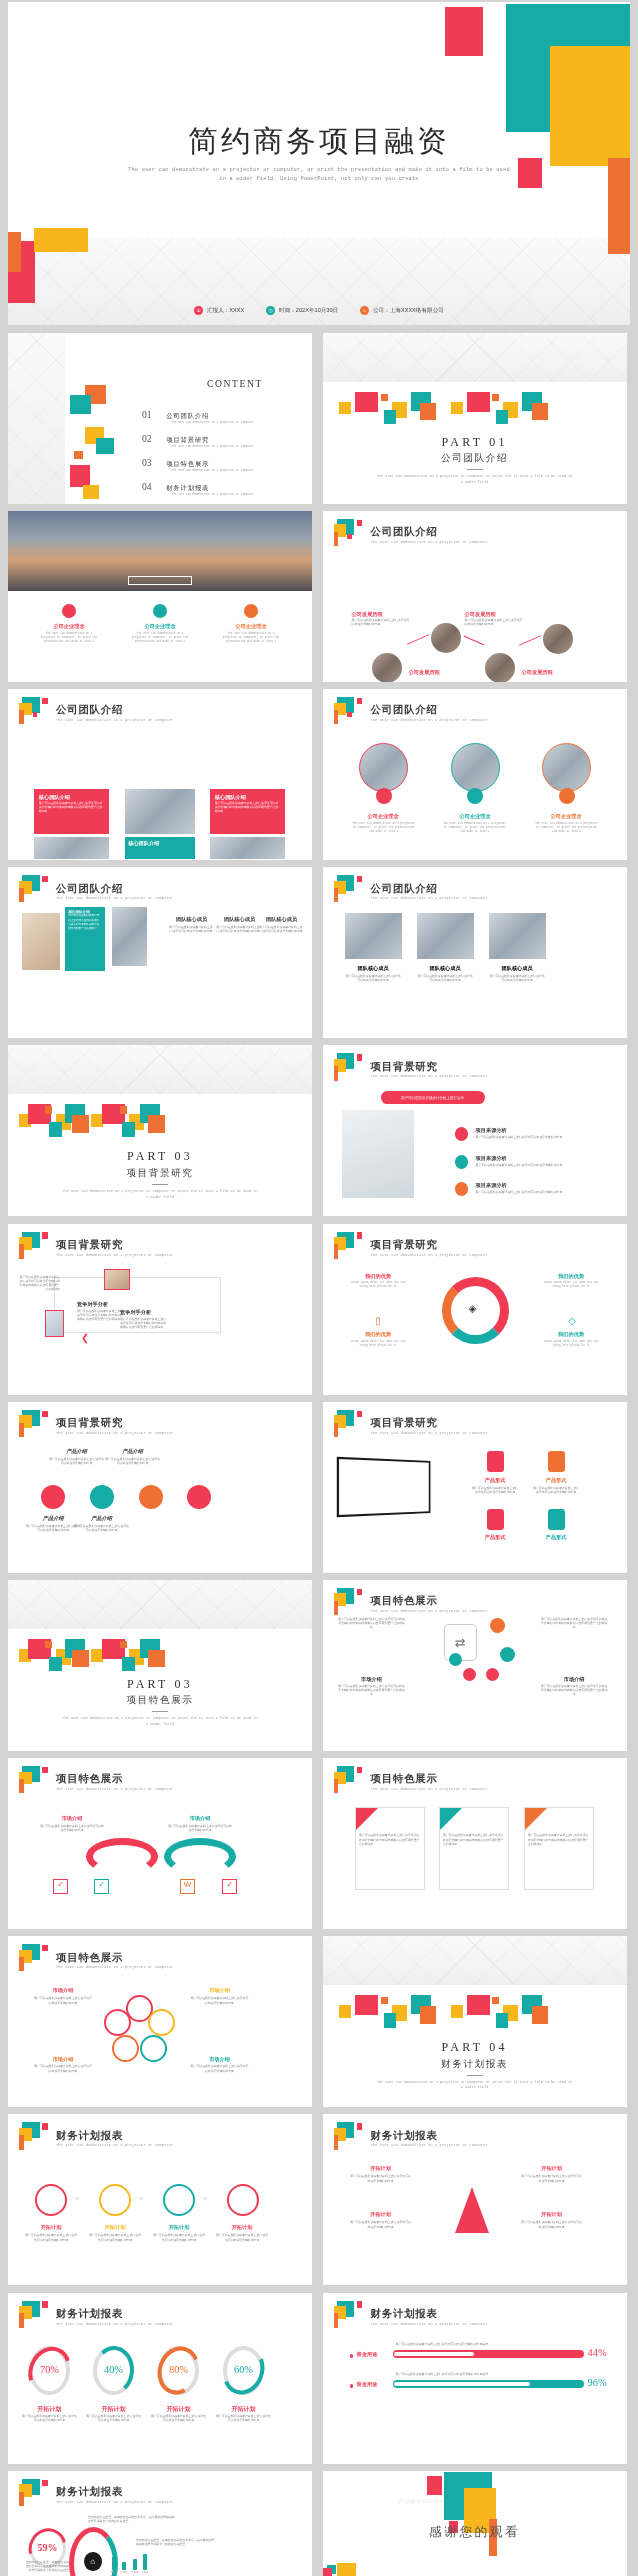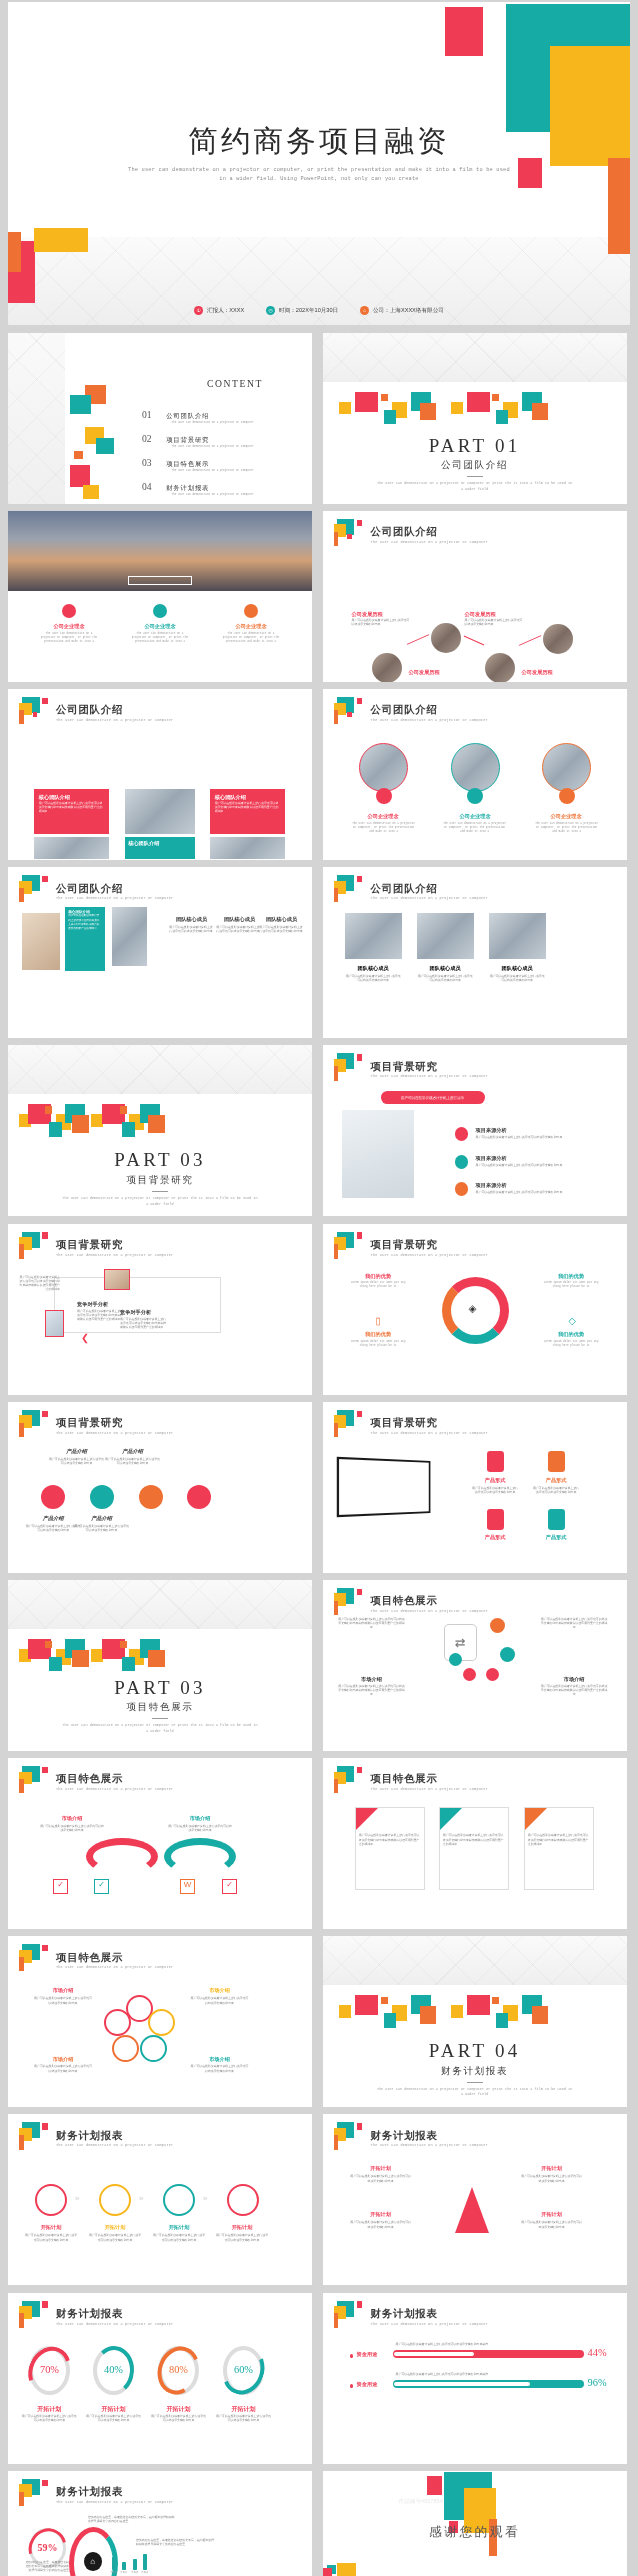--- a/index.html
+++ b/index.html
@@ -81,21 +81,21 @@
   }
   .hdr p{
     position:absolute;left:37px;top:21px;
     font-family:"Liberation Mono",monospace;font-size:3.5px;color:#9b9b9b;letter-spacing:0.2px;
   }
 
   .part-title{
     position:absolute;left:0;right:0;text-align:center;
     font-family:"Liberation Serif",serif;
   }
-  .part-num{font-size:19px;letter-spacing:3.2px;color:#333;}
+  .part-num{font-size:12px;letter-spacing:3.2px;color:#333;}
   .part-cn{font-size:9.6px;letter-spacing:1.6px;color:#3a3a3a;margin-top:2.4px;}
   .part-rule{width:16px;height:1.2px;background:#9a9a9a;margin:4px auto;}
   .part-en{
     font-family:"Liberation Mono",monospace;font-size:3.5px;color:#a0a0a0;
     line-height:5.6px;max-width:199px;margin:0 auto;
   }
 
   .mini-cn{font-family:"Liberation Serif",serif;font-size:5.2px;font-weight:700;}
   .mini-en{font-family:"Liberation Mono",monospace;font-size:2.7px;color:#9a9a9a;line-height:4px;}
   .mini-cn-s{font-family:"Liberation Sans",serif;font-size:2.9px;color:#777;line-height:4.3px;}

